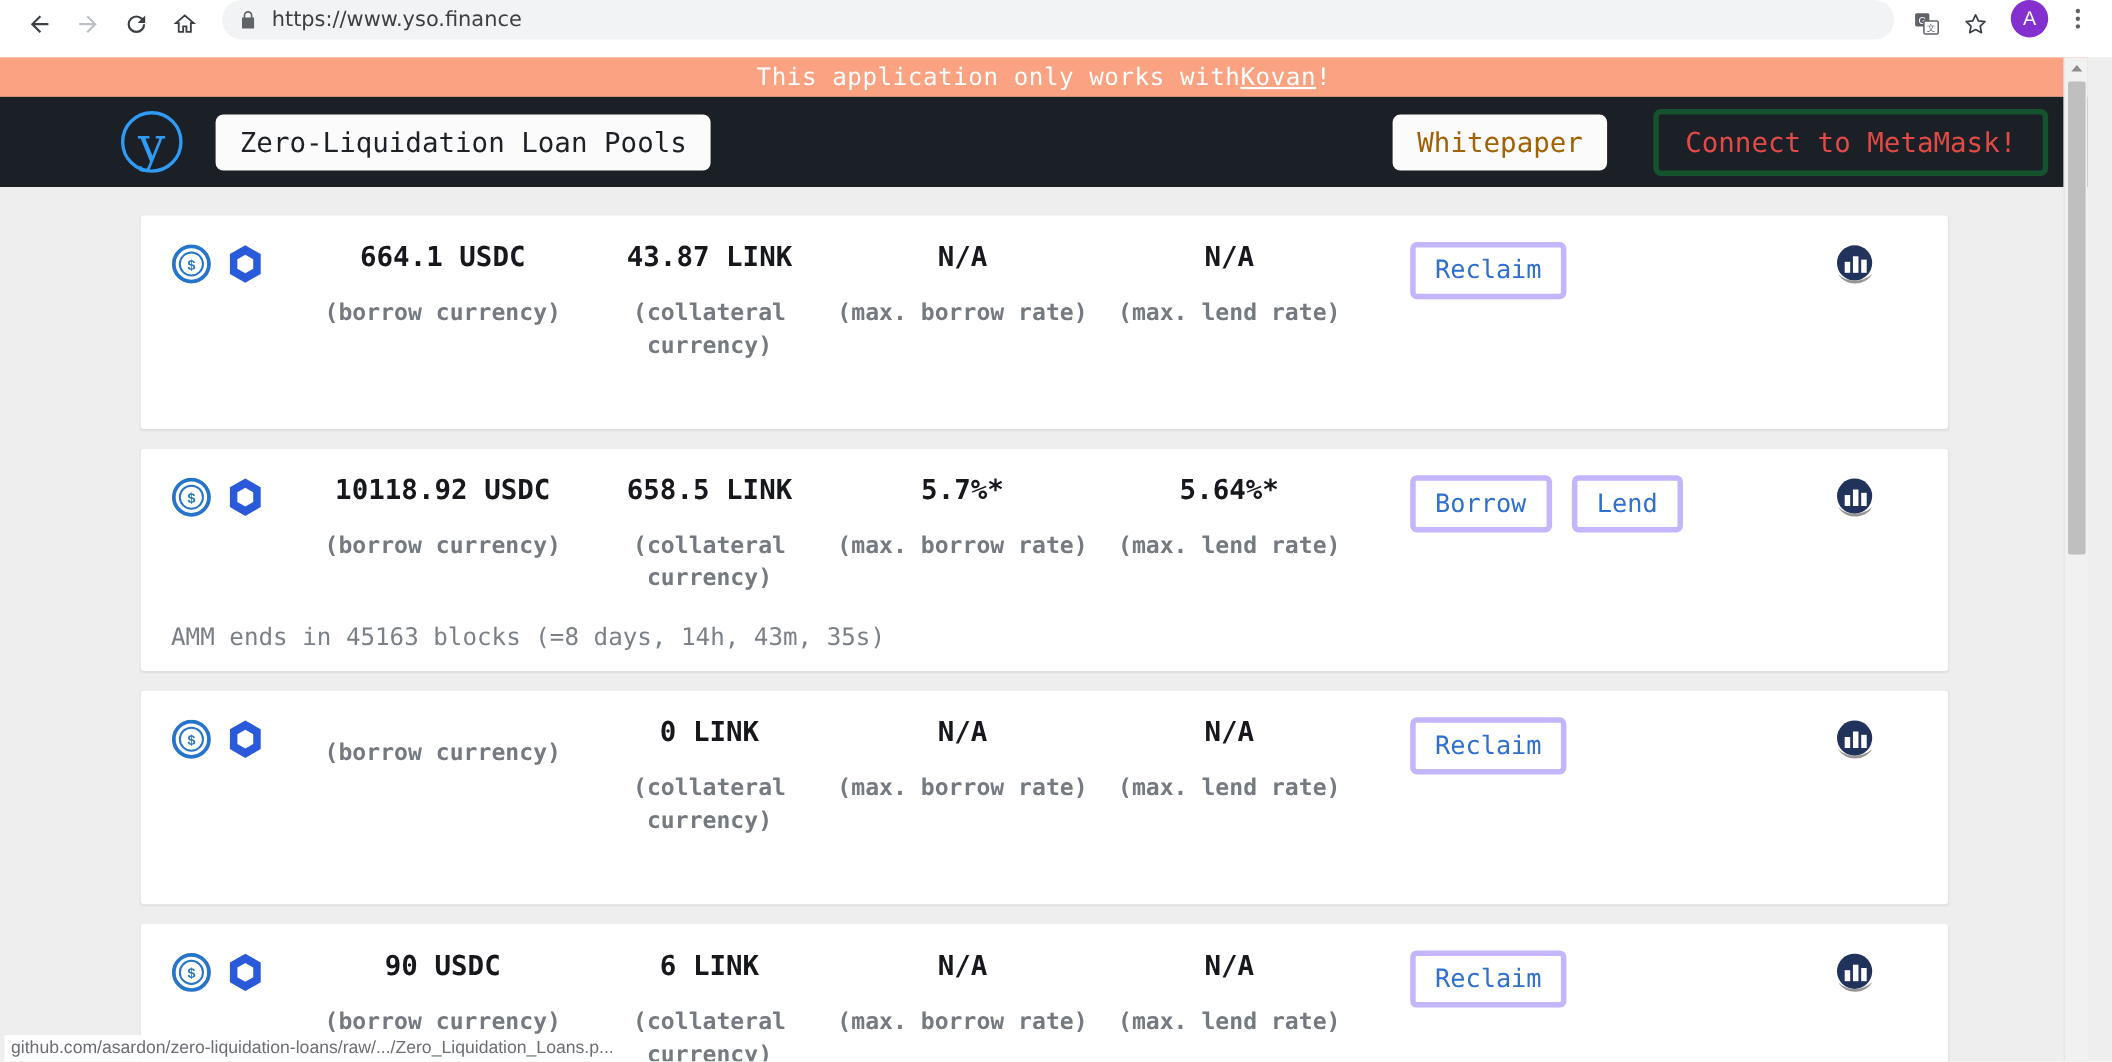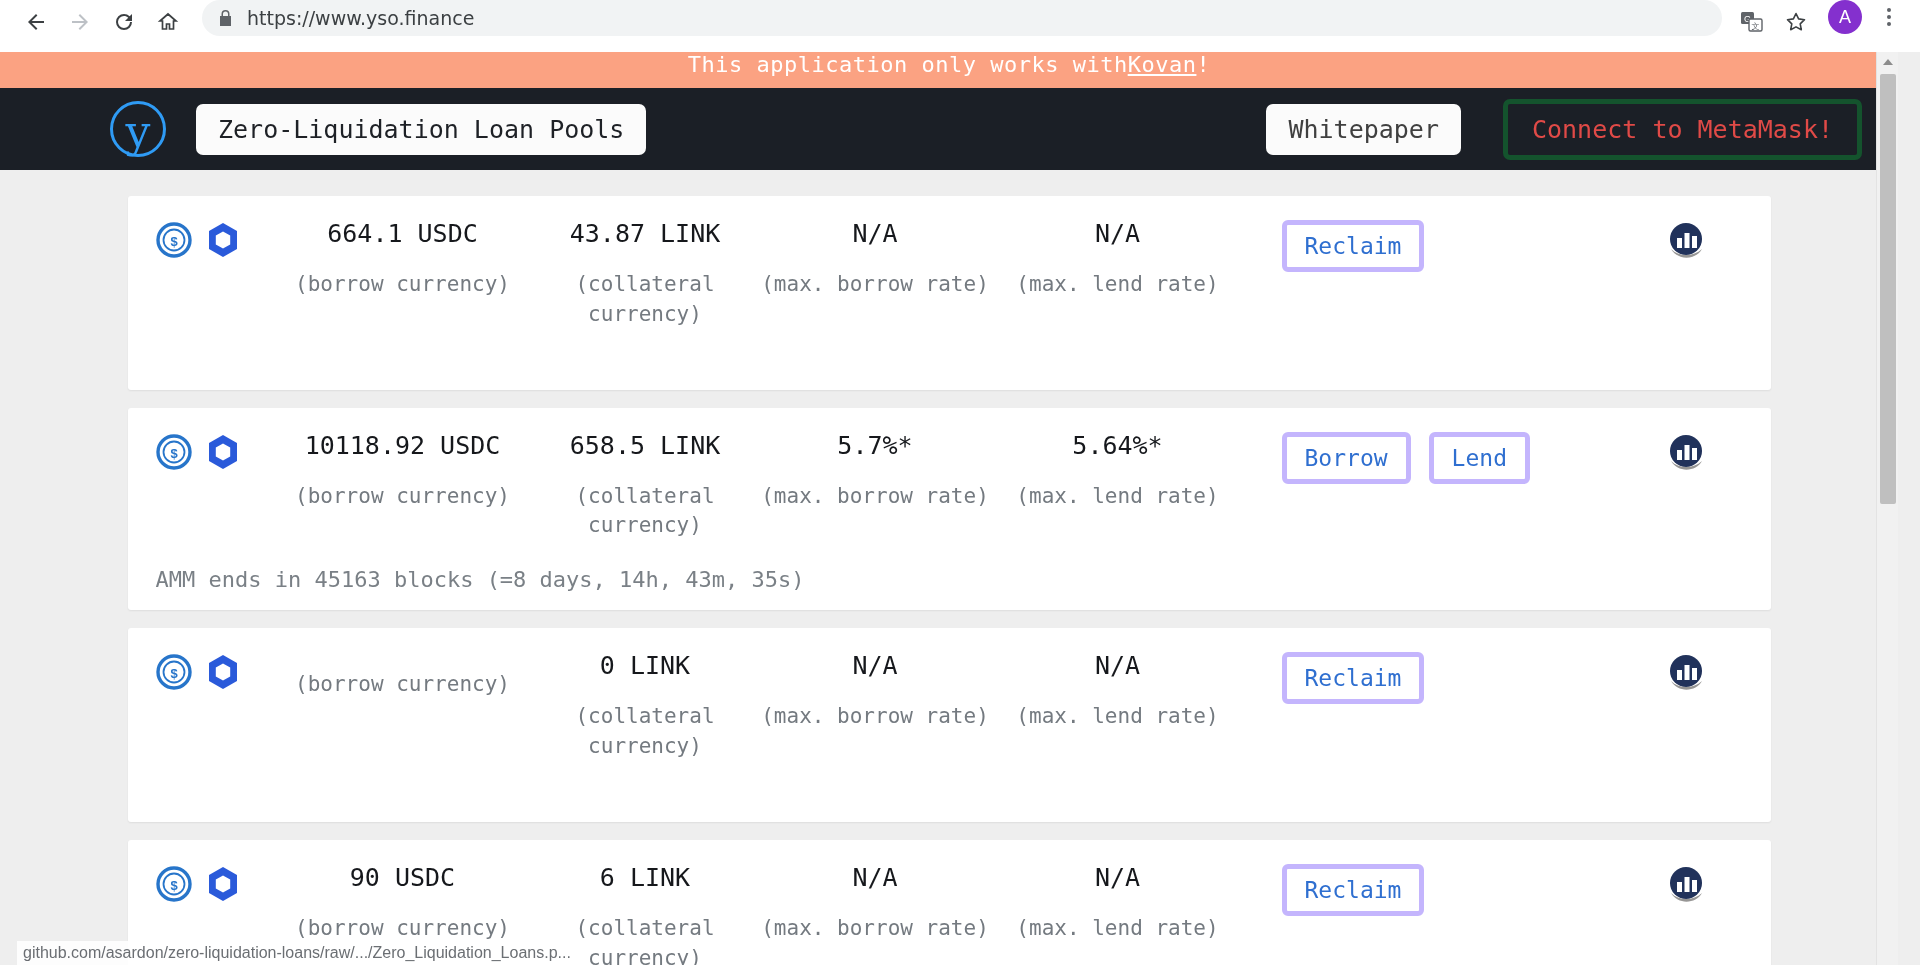--- a/index.html
+++ b/index.html
@@ -75,21 +75,21 @@
     height: 913px;
     position: relative;
     background: #eeeeee;
   }
 
   
   .banner {
     background: #fba282;
     height: 36px;
     display: flex;
-    align-items: flex-start;
+    align-items: center;
     justify-content: center;
     color: #ffffff;
     font-family: "DejaVu Sans Mono", monospace;
     font-size: 22px;
     letter-spacing: 0.5px;
   }
   .banner a { color: #ffffff; text-decoration: underline; }
 
   
   .navbar {
@@ -124,21 +124,21 @@
     color: #1e2126;
     flex: 0 0 auto;
   }
   .nav-spacer { flex: 1 1 auto; }
   .btn-white {
     background: #fbfbfb;
     border-radius: 7px;
     padding: 11px 22px;
     font-family: "DejaVu Sans Mono", monospace;
     font-size: 25px;
-    color: #404040;
+    color: #a16207;
     border: none;
     cursor: pointer;
     flex: 0 0 auto;
   }
   .btn-metamask {
     background: transparent;
     border: 5px solid #14532d;
     border-radius: 7px;
     padding: 11px 24px;
     font-family: "DejaVu Sans Mono", monospace;
@@ -169,20 +169,21 @@
     width: 140px;
     display: flex;
     align-items: center;
     padding-left: 28px;
     gap: 14px;
     padding-top: 4px;
   }
   .stat {
     text-align: center;
     font-family: "DejaVu Sans Mono", monospace;
+    font-weight: bold;
   }
   .stat .val {
     font-size: 25px;
     color: #16181c;
     line-height: 1.28;
   }
   .stat .lbl {
     font-size: 21px;
     color: #747a80;
     line-height: 1.42;
@@ -253,21 +254,21 @@
     top: 22px; left: 3px;
     width: 16px;
     height: 430px;
     background: #bfbfbf;
     border-radius: 2px;
   }
 
   
   .status-bar {
     position: absolute;
-    left: 17px; bottom: 0;
+    left: 4px; bottom: 0;
     background: #ffffff;
     color: #5f6368;
     font-family: "Liberation Sans", sans-serif;
     font-size: 16px;
     padding: 3px 8px 3px 6px;
     max-width: 640px;
     white-space: nowrap;
     overflow: hidden;
     text-overflow: ellipsis;
     opacity: 0.92;

